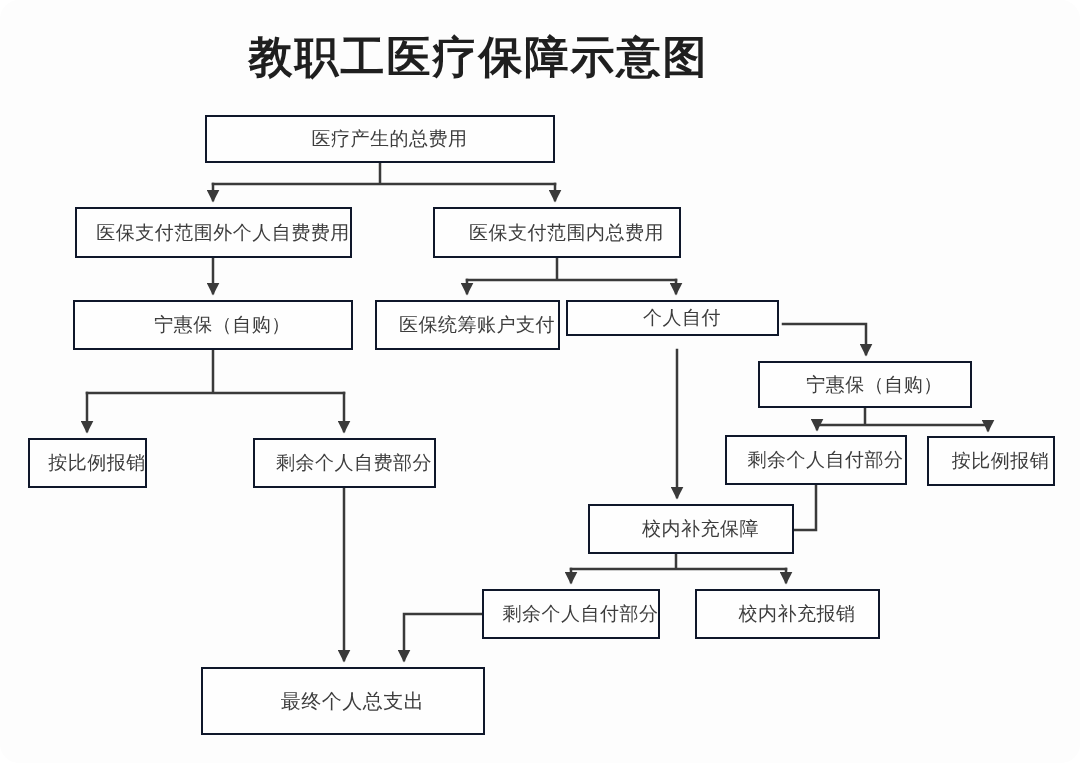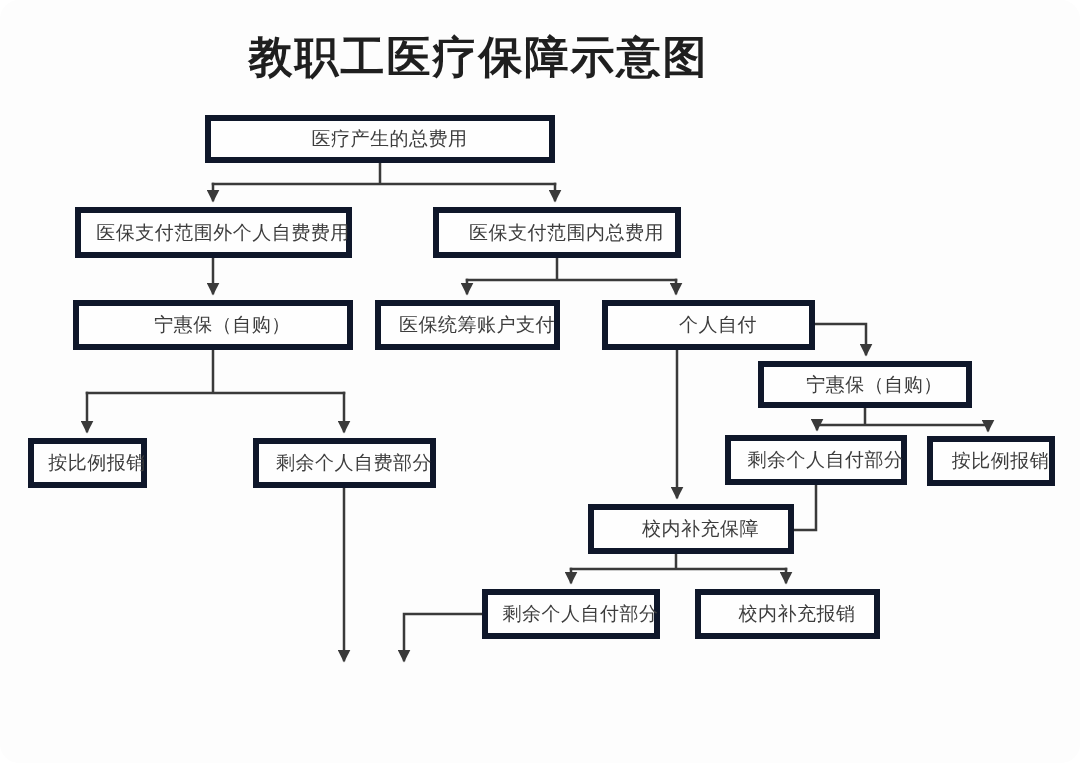--- a/index.html
+++ b/index.html
@@ -34,21 +34,21 @@
     font-size: 44px;
     line-height: 58px;
     font-weight: 900;
     letter-spacing: 2px;
     color: #1f1f1f;
   }
   .node {
     position: absolute;
     box-sizing: border-box;
     background: #fefefe;
-    border: 6px solid #0f172a;
+    border: 2px solid #0f172a;
     display: flex;
     align-items: center;
     justify-content: center;
     font-size: 19px;
     letter-spacing: 0.5px;
     color: #3d3d3d;
     white-space: nowrap;
     padding-left: 19px;
   }
   .node.final {
@@ -96,32 +96,33 @@
   <div class="node" style="left:205px; top:115px; width:350px; height:48px">医疗产生的总费用</div>
 
   <div class="node" style="left:433px; top:207px; width:248px; height:51px">医保支付范围内总费用</div>
 
   <div class="node" style="left:75px; top:207px; width:277px; height:51px">医保支付范围外个人自费费用</div>
 
   <div class="node" style="left:73px; top:300px; width:280px; height:50px">宁惠保（自购）</div>
 
   <div class="node" style="left:375px; top:300px; width:185px; height:50px">医保统筹账户支付</div>
 
-  <div class="node" style="left:602px; top:300px; width:213px; height:50px">个人自付</div>
+  <div class="node" style="left:566px; top:300px; width:213px; height:36px">个人自付</div>
 
   <div class="node" style="left:758px; top:361px; width:214px; height:47px">宁惠保（自购）</div>
 
   <div class="node" style="left:28px; top:438px; width:119px; height:50px">按比例报销</div>
 
   <div class="node" style="left:253px; top:438px; width:183px; height:50px">剩余个人自费部分</div>
 
   <div class="node" style="left:725px; top:435px; width:182px; height:50px">剩余个人自付部分</div>
 
   <div class="node" style="left:927px; top:436px; width:128px; height:50px">按比例报销</div>
 
   <div class="node" style="left:588px; top:504px; width:206px; height:50px">校内补充保障</div>
 
   <div class="node" style="left:482px; top:589px; width:178px; height:50px">剩余个人自付部分</div>
 
   <div class="node" style="left:695px; top:589px; width:185px; height:50px">校内补充报销</div>
 
+  <div class="node final" style="left:201px; top:667px; width:284px; height:68px">最终个人总支出</div>
 
 </div>
 
 </body></html>

